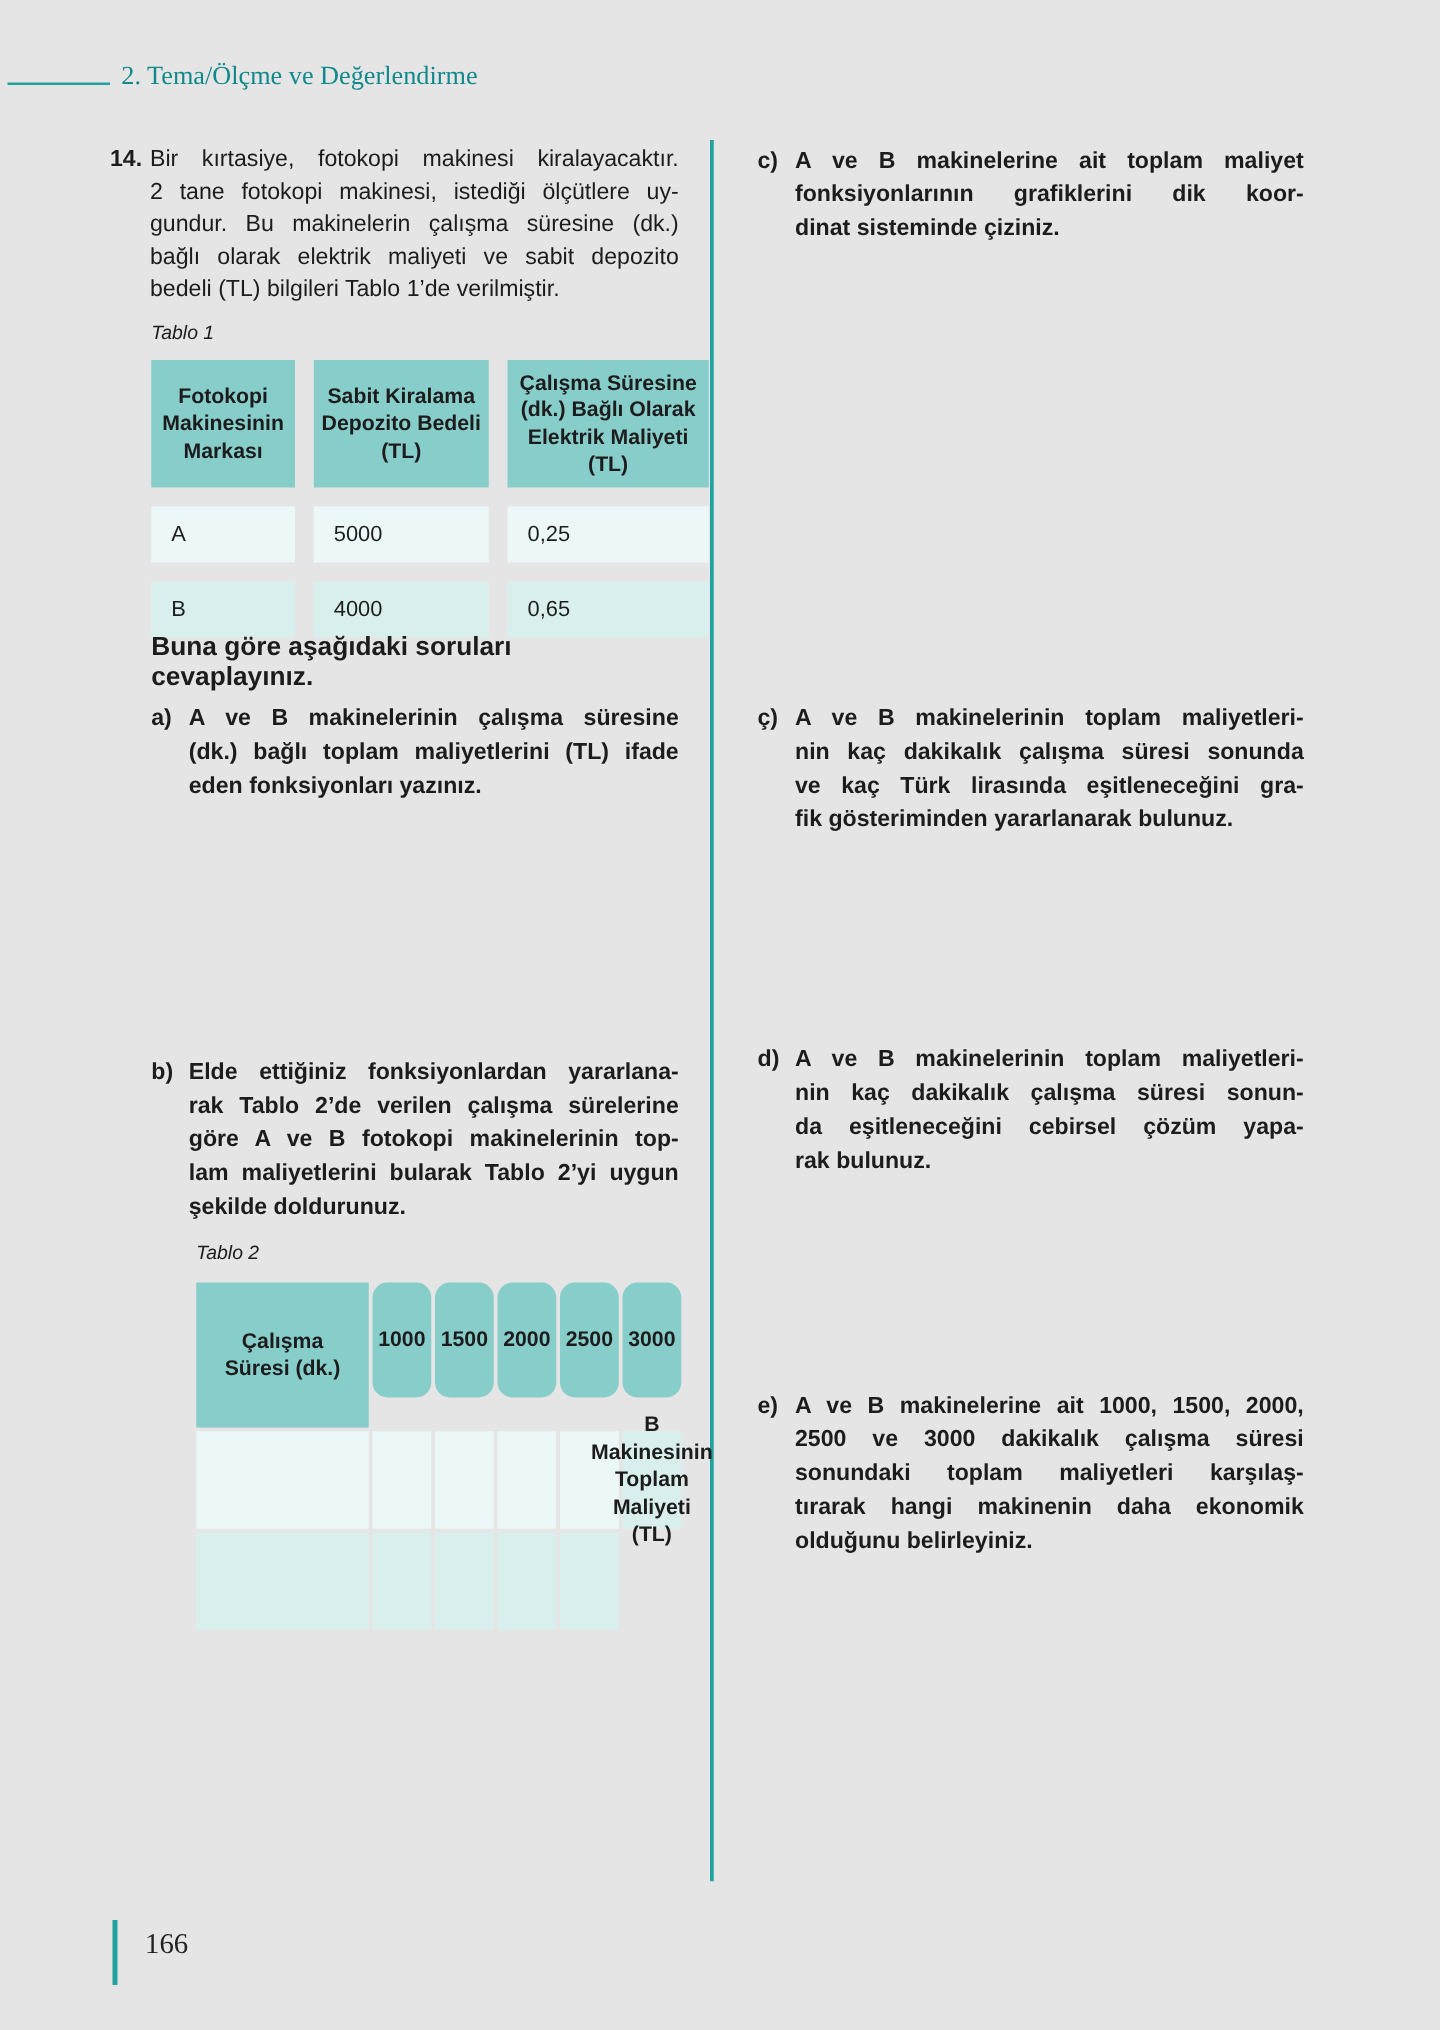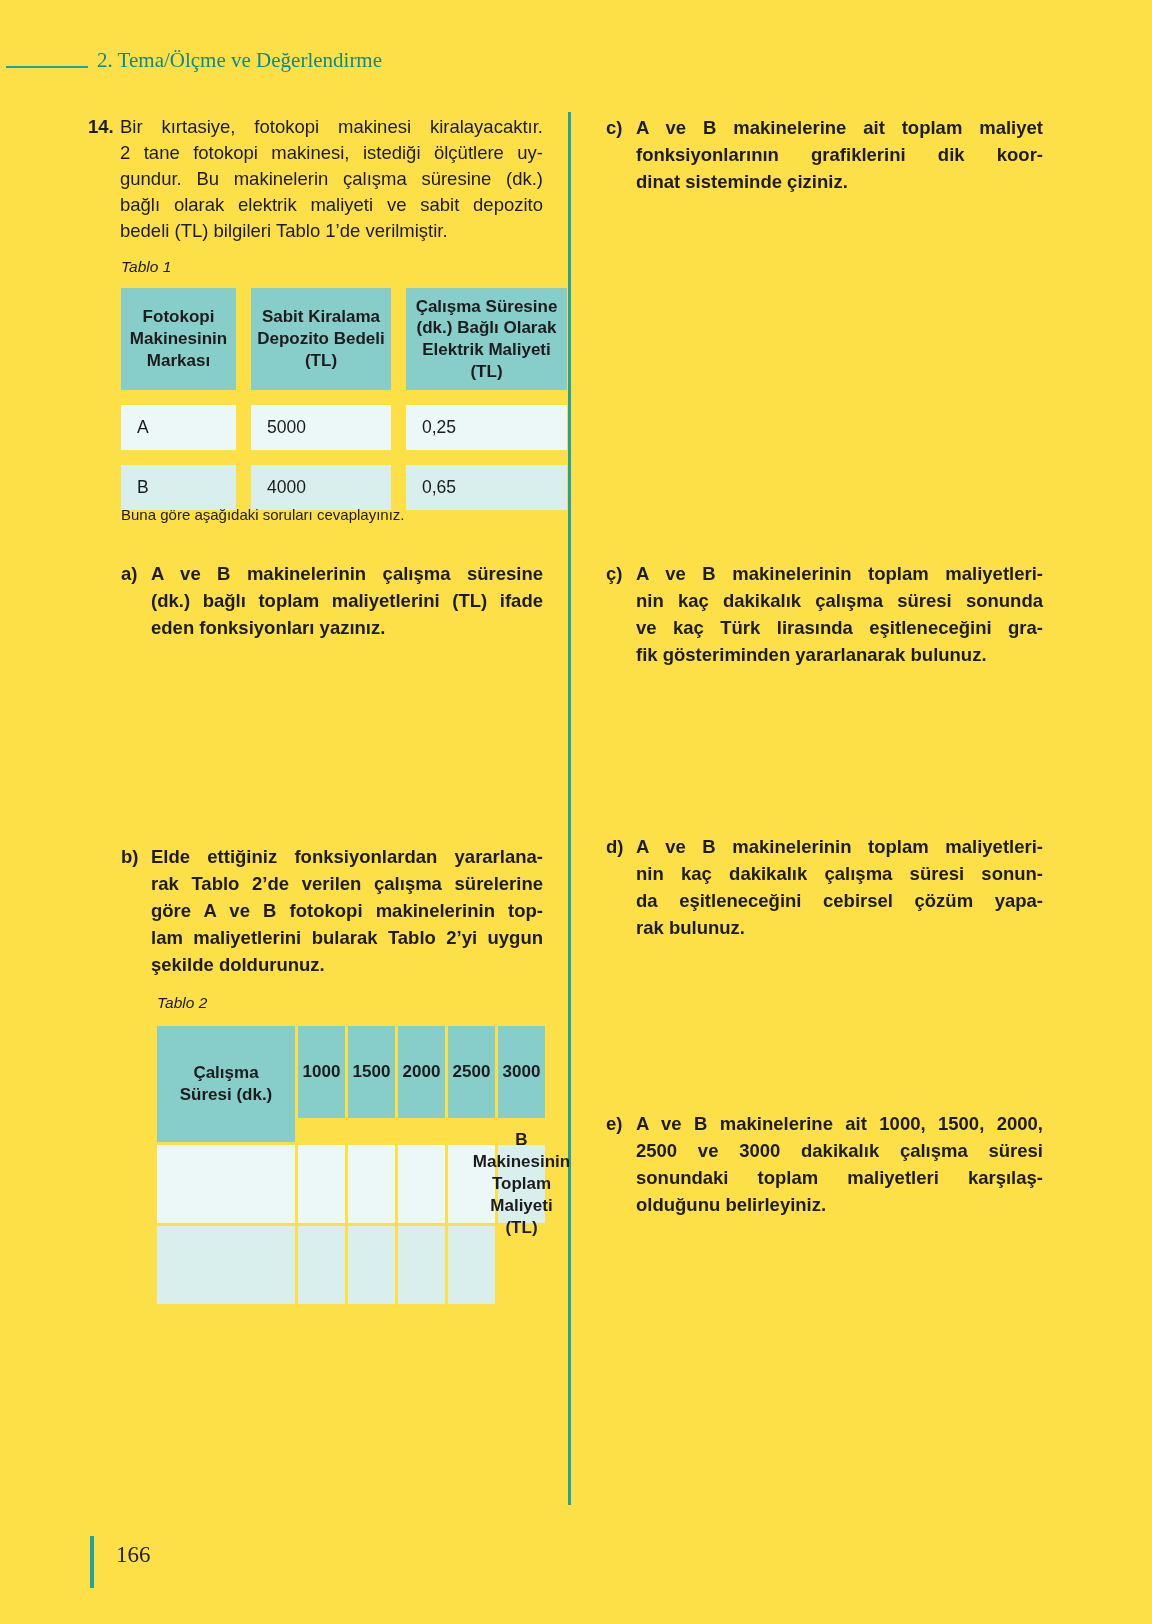--- a/index.html
+++ b/index.html
@@ -4,21 +4,21 @@
 <style>
   :root{
     --accent:#23a39f;
     --header-text:#0f898b;
     --table-header-bg:#87cdca;
     --row-light:#ecf8f8;
     --row-dark:#d9efee;
     --text:#1c1c1c;
   }
   html,body{margin:0;padding:0;background:#ffffff;}
-  .page{position:relative;width:1152px;height:1624px;background:#fde047;overflow:hidden;
+  .page{position:relative;width:1152px;height:1624px;background:#e5e5e5;overflow:hidden;
         font-family:"Liberation Sans",sans-serif;color:var(--text);}
 
   
   .header-rule{position:absolute;left:6px;top:66px;width:82px;height:2px;background:var(--accent);}
   .header-title{position:absolute;left:97px;top:48px;font-family:"Liberation Serif",serif;
                 font-size:21px;color:var(--header-text);}
 
   
   .divider{position:absolute;left:568px;top:112px;width:3px;height:1393px;background:var(--accent);}
 
@@ -40,36 +40,36 @@
   .table1{position:absolute;left:121px;top:288px;display:grid;
           grid-template-columns:115px 140px 161px;gap:15px;}
   .table1 .th{height:102px;}
   .table1 .td{height:45px;font-size:17.5px;display:flex;align-items:center;padding-left:16px;}
   .th{background:var(--table-header-bg);font-weight:bold;font-size:17px;line-height:1.28;
       display:flex;align-items:center;justify-content:center;text-align:center;padding:0 6px;}
   .ra{background:var(--row-light);}
   .rb{background:var(--row-dark);}
 
   
-  .intro{position:absolute;left:121px;top:506px;width:422px;font-weight:normal;font-size:15px;}
+  .intro{position:absolute;left:121px;top:506px;width:422px;font-weight:bold;font-size:21px;}
   .item{position:absolute;display:flex;font-weight:bold;font-size:18.5px;line-height:27px;}
   .item .lbl{width:30px;}
   .item .body{flex:1;}
   .item-a{left:121px;top:560px;width:422px;}
   .item-b{left:121px;top:843px;width:422px;}
   .item-c{left:606px;top:114px;width:437px;}
   .item-cc{left:606px;top:560px;width:437px;}
   .item-d{left:606px;top:833px;width:437px;}
   .item-e{left:606px;top:1110px;width:437px;}
 
   
   .table2{position:absolute;left:157px;top:1026px;display:grid;
           grid-template-columns:138px repeat(5,47px);gap:3px;}
   .table2 .th{height:92px;padding:12px 16px;}
-  .table2 .th.num{padding:0 2px;}
+  .table2 .th.num{padding:0 2px;border-radius:12px;}
   .table2 .rh{height:78px;font-weight:bold;font-size:17px;line-height:1.3;
               display:flex;align-items:center;justify-content:center;text-align:center;padding:0 8px;}
   .table2 .cell{height:78px;}
 
   
   .footer-bar{position:absolute;left:90px;top:1536px;width:4px;height:52px;background:var(--accent);}
   .page-number{position:absolute;left:102px;top:1542px;font-family:"Liberation Serif",serif;
                font-size:23px;color:#222222;margin-left:14px;}
 </style>
 </head>
@@ -157,20 +157,21 @@
         <div class="tline">rak bulunuz.</div>
       </div>
   </div>
 
   <div class="item item-e">
     <div class="lbl">e)</div>
     <div class="body">
         <div class="tline">A ve B makinelerine ait 1000, 1500, 2000,</div>
         <div class="tline">2500 ve 3000 dakikalık çalışma süresi</div>
         <div class="tline">sonundaki toplam maliyetleri karşılaş-</div>
+        <div class="tline">tırarak hangi makinenin daha ekonomik</div>
         <div class="tline">olduğunu belirleyiniz.</div>
       </div>
   </div>
 
   <div class="caption t2cap">Tablo 2</div>
 
   <div class="table2">
     <div class="th">Çalışma Süresi (dk.)</div>
     <div class="th num">1000</div>
     <div class="th num">1500</div>

